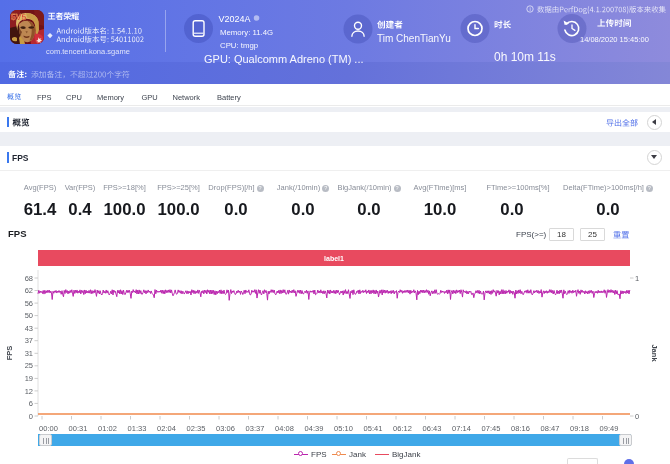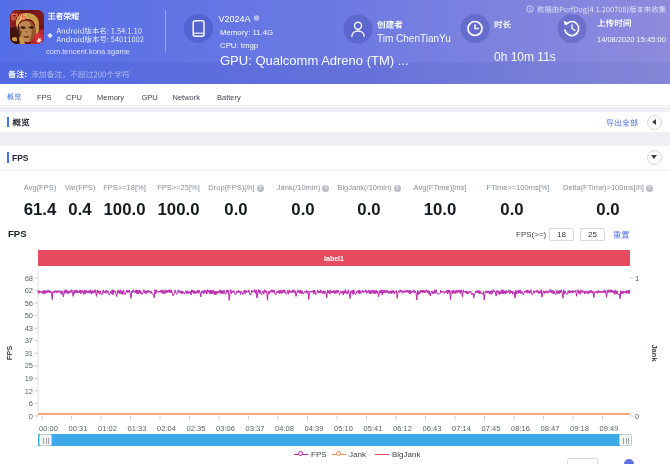--- a/index.html
+++ b/index.html
@@ -247,15 +247,15 @@
 <path transform="translate(31,77.4)" fill="#ffffff" fill-opacity="0.55" d="M3.2 -2.3C3 -1.7 2.7 -1 2.2 -0.6L2.6 -0.3C3.1 -0.7 3.4 -1.5 3.6 -2.1ZM5 -2C5.2 -1.5 5.5 -0.8 5.5 -0.3L6 -0.5C5.9 -0.9 5.7 -1.6 5.5 -2.1ZM6 -2.2C6.4 -1.6 6.9 -0.8 7.1 -0.2L7.6 -0.5C7.4 -1 6.9 -1.8 6.4 -2.4ZM4.2 -3.1V-0C4.2 0.1 4.1 0.1 4 0.1C3.9 0.1 3.6 0.1 3.2 0.1C3.3 0.3 3.3 0.5 3.4 0.6C3.9 0.6 4.2 0.6 4.4 0.5C4.6 0.4 4.7 0.3 4.7 -0V-3.1ZM0.7 -6.1C1.1 -5.8 1.7 -5.5 1.9 -5.2L2.3 -5.7C2 -5.9 1.5 -6.3 1 -6.5ZM0.3 -3.9C0.8 -3.7 1.3 -3.4 1.6 -3.2L1.9 -3.6C1.7 -3.9 1.1 -4.2 0.6 -4.4ZM0.5 0.2 1 0.5C1.3 -0.2 1.7 -1.1 2 -1.9L1.6 -2.2C1.2 -1.3 0.8 -0.4 0.5 0.2ZM2.6 -6.1V-5.6H4.3C4.2 -5.2 4.1 -4.9 3.9 -4.5H2.2V-4H3.6C3.2 -3.3 2.7 -2.8 2 -2.4C2.1 -2.3 2.3 -2.1 2.3 -2C3.2 -2.4 3.9 -3.1 4.3 -4H5.3C5.7 -3.2 6.4 -2.5 7.2 -2.1C7.3 -2.2 7.5 -2.4 7.6 -2.6C6.9 -2.8 6.3 -3.4 5.9 -4H7.4V-4.5H4.6C4.7 -4.9 4.8 -5.2 4.9 -5.6H7.2V-6.1Z M12.3 -5.6V0.5H12.8V-0.1H14.3V0.4H14.9V-5.6ZM12.8 -0.6V-5H14.3V-0.6ZM9.3 -6.5 9.3 -5.1H8.2V-4.5H9.3C9.2 -2.5 9 -0.8 8 0.2C8.2 0.3 8.4 0.5 8.5 0.6C9.5 -0.5 9.8 -2.4 9.9 -4.5H11.1C11 -1.5 10.9 -0.4 10.8 -0.2C10.7 -0.1 10.6 -0.1 10.5 -0.1C10.4 -0.1 10 -0.1 9.6 -0.1C9.8 0.1 9.8 0.3 9.8 0.5C10.2 0.5 10.5 0.5 10.7 0.5C11 0.4 11.1 0.4 11.3 0.2C11.5 -0.2 11.6 -1.3 11.6 -4.8C11.6 -4.9 11.6 -5.1 11.6 -5.1H9.9L9.9 -6.5Z M20.9 -5.4C20.6 -5 20.1 -4.6 19.5 -4.3C19 -4.6 18.5 -4.9 18.2 -5.3L18.3 -5.4ZM18.5 -6.6C18.1 -5.9 17.3 -5.1 16.2 -4.6C16.3 -4.5 16.5 -4.3 16.6 -4.2C17 -4.4 17.4 -4.6 17.8 -4.9C18.1 -4.6 18.4 -4.3 18.9 -4C17.9 -3.7 16.8 -3.4 15.8 -3.2C15.9 -3.1 16.1 -2.8 16.1 -2.7C17.2 -2.9 18.4 -3.2 19.5 -3.7C20.5 -3.3 21.6 -2.9 22.8 -2.8C22.9 -3 23.1 -3.2 23.2 -3.3C22.1 -3.5 21 -3.7 20.1 -4C20.8 -4.5 21.5 -5 21.9 -5.7L21.5 -5.9L21.4 -5.9H18.7C18.9 -6.1 19 -6.3 19.1 -6.5ZM17.5 -1H19.2V-0.1H17.5ZM17.5 -1.5V-2.3H19.2V-1.5ZM21.4 -1V-0.1H19.8V-1ZM21.4 -1.5H19.8V-2.3H21.4ZM16.9 -2.8V0.6H17.5V0.4H21.4V0.6H22.1V-2.8Z M24.1 -6C24.6 -5.8 25.3 -5.4 25.6 -5.2L26 -5.6C25.6 -5.9 25 -6.2 24.5 -6.5ZM23.7 -3.9C24.2 -3.6 24.9 -3.3 25.2 -3L25.5 -3.5C25.2 -3.8 24.5 -4.1 24 -4.3ZM24 0.1 24.4 0.5C24.9 -0.2 25.5 -1.2 25.9 -2L25.4 -2.4C25 -1.5 24.4 -0.5 24 0.1ZM27.7 -6.4C27.9 -6 28.2 -5.4 28.3 -5.1L28.9 -5.3C28.8 -5.7 28.5 -6.2 28.2 -6.6ZM26 -5.1V-4.5H28.1V-2.7H26.3V-2.2H28.1V-0.2H25.8V0.4H30.9V-0.2H28.7V-2.2H30.4V-2.7H28.7V-4.5H30.7V-5.1Z M32.4 0.8C33.2 0.5 33.8 -0.1 33.8 -0.9C33.8 -1.5 33.5 -1.8 33.1 -1.8C32.8 -1.8 32.5 -1.6 32.5 -1.3C32.5 -0.9 32.8 -0.7 33.1 -0.7L33.2 -0.7C33.2 -0.2 32.9 0.2 32.3 0.4Z M43.4 -3.7C44.3 -3.1 45.5 -2.2 46 -1.6L46.5 -2C45.9 -2.6 44.7 -3.5 43.8 -4.1ZM39.5 -6V-5.4H43C42.2 -4.1 40.9 -2.8 39.3 -2C39.5 -1.9 39.6 -1.6 39.7 -1.5C40.8 -2 41.8 -2.8 42.6 -3.8V0.6H43.2V-4.6C43.4 -4.8 43.6 -5.1 43.8 -5.4H46.3V-6Z M51.4 -2.7H53.3V-1.3H51.4ZM50.9 -3.2V-0.8H53.9V-3.2ZM47.6 -3C47.5 -1.7 47.5 -0.4 47 0.4C47.1 0.4 47.4 0.6 47.5 0.6C47.7 0.2 47.9 -0.3 47.9 -0.9C48.5 0.2 49.4 0.4 51.1 0.4H54.1C54.2 0.2 54.3 -0 54.4 -0.2C53.9 -0.1 51.5 -0.1 51.1 -0.1C50.3 -0.1 49.7 -0.2 49.2 -0.4V-2H50.5V-2.5H49.2V-3.6H50.5C50.6 -3.5 50.7 -3.4 50.8 -3.3C51.6 -3.8 52.1 -4.6 52.3 -5.7H53.5C53.4 -4.7 53.4 -4.3 53.3 -4.2C53.2 -4.1 53.1 -4.1 53 -4.1C52.9 -4.1 52.6 -4.1 52.3 -4.1C52.4 -4 52.4 -3.8 52.4 -3.6C52.8 -3.6 53.1 -3.6 53.3 -3.6C53.5 -3.7 53.6 -3.7 53.7 -3.8C53.9 -4 54 -4.6 54 -6C54.1 -6.1 54.1 -6.2 54.1 -6.2H50.6V-5.7H51.7C51.6 -4.8 51.2 -4.2 50.5 -3.8V-4.1H49.2V-5.1H50.4V-5.6H49.2V-6.6H48.6V-5.6H47.4V-5.1H48.6V-4.1H47.2V-3.6H48.7V-0.7C48.4 -1 48.2 -1.4 48 -1.9C48.1 -2.2 48.1 -2.6 48.1 -3Z M55.2 -6C55.7 -5.6 56.2 -5.1 56.4 -4.7L56.9 -5C56.6 -5.4 56.1 -6 55.7 -6.3ZM57.6 -3.7C58 -3.2 58.4 -2.6 58.7 -2.1L59.2 -2.4C58.9 -2.8 58.4 -3.5 58 -4ZM56.6 -3.6H55V-3.1H56.1V-1C55.7 -0.9 55.3 -0.6 54.9 -0.1L55.3 0.4C55.7 -0.1 56.1 -0.6 56.3 -0.6C56.5 -0.6 56.8 -0.3 57.1 -0.1C57.6 0.3 58.3 0.3 59.3 0.3C60 0.3 61.4 0.3 61.9 0.3C61.9 0.1 62 -0.2 62.1 -0.4C61.4 -0.3 60.2 -0.2 59.3 -0.2C58.4 -0.2 57.7 -0.3 57.2 -0.6C57 -0.7 56.8 -0.9 56.6 -1ZM60.2 -6.5V-5.1H57.2V-4.6H60.2V-1.5C60.2 -1.4 60.2 -1.3 60 -1.3C59.8 -1.3 59.3 -1.3 58.7 -1.3C58.8 -1.2 58.9 -0.9 58.9 -0.7C59.7 -0.7 60.2 -0.7 60.4 -0.8C60.7 -0.9 60.8 -1.1 60.8 -1.5V-4.6H61.9V-5.1H60.8V-6.5Z M62.7 0H66.3V-0.6H64.8C64.5 -0.6 64.1 -0.6 63.8 -0.6C65.2 -1.8 66.1 -3 66.1 -4.1C66.1 -5.2 65.4 -5.8 64.4 -5.8C63.7 -5.8 63.2 -5.5 62.7 -5L63.1 -4.6C63.4 -5 63.8 -5.2 64.3 -5.2C65 -5.2 65.4 -4.8 65.4 -4.1C65.4 -3.1 64.5 -2 62.7 -0.4Z M68.9 0.1C70 0.1 70.7 -0.9 70.7 -2.9C70.7 -4.9 70 -5.8 68.9 -5.8C67.8 -5.8 67.1 -4.9 67.1 -2.9C67.1 -0.9 67.8 0.1 68.9 0.1ZM68.9 -0.5C68.2 -0.5 67.8 -1.2 67.8 -2.9C67.8 -4.5 68.2 -5.3 68.9 -5.3C69.5 -5.3 70 -4.5 70 -2.9C70 -1.2 69.5 -0.5 68.9 -0.5Z M73.2 0.1C74.3 0.1 75 -0.9 75 -2.9C75 -4.9 74.3 -5.8 73.2 -5.8C72.1 -5.8 71.4 -4.9 71.4 -2.9C71.4 -0.9 72.1 0.1 73.2 0.1ZM73.2 -0.5C72.6 -0.5 72.1 -1.2 72.1 -2.9C72.1 -4.5 72.6 -5.3 73.2 -5.3C73.9 -5.3 74.3 -4.5 74.3 -2.9C74.3 -1.2 73.9 -0.5 73.2 -0.5Z M79 -4.3V0.6H79.6V-4.3ZM79.3 -6.6C78.6 -5.3 77.1 -4.1 75.7 -3.5C75.8 -3.3 76 -3.1 76.1 -2.9C77.3 -3.5 78.5 -4.4 79.3 -5.5C80.3 -4.3 81.4 -3.5 82.5 -2.9C82.6 -3.1 82.8 -3.3 82.9 -3.5C81.7 -4 80.6 -4.8 79.6 -6L79.9 -6.3Z M86.8 -2.8V-2.3H83.7V-1.8H86.8V-0.1C86.8 0 86.7 0 86.6 0C86.5 0 85.9 0 85.4 0C85.5 0.2 85.6 0.5 85.7 0.6C86.3 0.6 86.8 0.6 87 0.5C87.3 0.4 87.4 0.2 87.4 -0.1V-1.8H90.4V-2.3H87.4V-2.6C88.1 -3 88.8 -3.5 89.3 -4L88.9 -4.3L88.7 -4.3H85V-3.7H88.1C87.7 -3.4 87.2 -3.1 86.8 -2.8ZM86.5 -6.4C86.6 -6.2 86.8 -6 86.9 -5.7H83.8V-4.1H84.4V-5.2H89.8V-4.1H90.4V-5.7H87.6C87.5 -6 87.3 -6.3 87.1 -6.6Z M94.1 -2.2C94.4 -1.7 94.8 -1 95.1 -0.6L95.5 -0.9C95.3 -1.3 94.9 -1.9 94.5 -2.4ZM96.7 -4.2V-3.4H93.6V-2.8H96.7V-0.1C96.7 0 96.7 0 96.5 0C96.4 0.1 95.8 0.1 95.3 0C95.4 0.2 95.5 0.4 95.5 0.6C96.2 0.6 96.7 0.6 96.9 0.5C97.2 0.4 97.3 0.2 97.3 -0.1V-2.8H98.3V-3.4H97.3V-4.2ZM93 -4.3C92.6 -3.4 92 -2.6 91.3 -2C91.4 -1.9 91.6 -1.7 91.7 -1.6C92 -1.8 92.2 -2.1 92.5 -2.4V0.6H93V-3.2C93.2 -3.5 93.4 -3.8 93.6 -4.1ZM92.4 -6.6C92.2 -5.8 91.8 -5 91.3 -4.5C91.4 -4.4 91.6 -4.3 91.8 -4.2C92 -4.5 92.3 -4.9 92.5 -5.3H92.9C93.1 -4.9 93.3 -4.5 93.4 -4.3L93.9 -4.4C93.8 -4.6 93.6 -5 93.5 -5.3H94.7V-5.8H92.7C92.8 -6 92.9 -6.2 93 -6.4ZM95.5 -6.6C95.2 -5.8 94.8 -5.1 94.3 -4.6C94.4 -4.5 94.7 -4.3 94.8 -4.2C95.1 -4.5 95.3 -4.9 95.6 -5.3H96.1C96.3 -5 96.6 -4.6 96.7 -4.4L97.2 -4.6C97.1 -4.8 96.9 -5 96.7 -5.3H98.3V-5.8H95.8C95.9 -6 96 -6.2 96 -6.4Z"></path>
 <path transform="translate(7,99.3)" fill="#3b72e8" d="M4.5 -2.6C4.6 -2.6 4.8 -2.7 5 -2.7H5.3C5.1 -1.7 4.6 -0.6 3.7 0.3C3.9 0.4 4.1 0.5 4.1 0.6C4.8 -0.1 5.2 -0.9 5.5 -1.7V-0.1C5.5 0.2 5.5 0.3 5.6 0.4C5.7 0.5 5.9 0.5 6 0.5C6.1 0.5 6.2 0.5 6.3 0.5C6.4 0.5 6.6 0.5 6.6 0.4C6.7 0.4 6.8 0.3 6.8 0.1C6.9 -0 6.9 -0.4 6.9 -0.8C6.8 -0.8 6.6 -0.9 6.6 -1C6.6 -0.6 6.6 -0.3 6.5 -0.2C6.5 -0.1 6.5 -0 6.5 0C6.4 0 6.4 0.1 6.3 0.1C6.2 0.1 6.2 0.1 6.1 0.1C6.1 0.1 6 0 6 0C5.9 -0 5.9 -0.1 5.9 -0.1V-2.3H5.7L5.8 -2.7H6.8V-3.1H5.9C6 -3.9 6 -4.6 6 -5.2H6.7V-5.7H4.5V-5.2H5.6C5.6 -4.6 5.6 -3.9 5.4 -3.1H4.9C5 -3.6 5.1 -4.4 5.2 -4.7H4.8C4.7 -4.4 4.6 -3.4 4.5 -3.2C4.4 -3.1 4.4 -3 4.3 -3C4.4 -2.9 4.5 -2.7 4.5 -2.6ZM3.8 -3.9V-3.1H2.9V-3.9ZM3.8 -4.3H2.9V-5.2H3.8ZM2.4 -0.1C2.5 -0.2 2.7 -0.3 3.9 -1C3.9 -0.9 4 -0.7 4 -0.6L4.4 -0.8C4.3 -1.1 4 -1.8 3.8 -2.2L3.4 -2.1C3.5 -1.9 3.6 -1.6 3.7 -1.4L2.9 -0.9V-2.6H4.2V-5.6H2.4V-1.1C2.4 -0.7 2.3 -0.5 2.1 -0.4C2.2 -0.3 2.4 -0.2 2.4 -0.1ZM1.1 -6V-4.5H0.4V-4H1.1C1 -3 0.6 -1.9 0.2 -1.2C0.3 -1.1 0.4 -0.9 0.5 -0.8C0.7 -1.2 1 -1.8 1.1 -2.4V0.6H1.6V-3C1.8 -2.7 2 -2.3 2 -2.1L2.3 -2.5C2.2 -2.7 1.8 -3.5 1.6 -3.7V-4H2.2V-4.5H1.6V-6Z M11.8 -4.5C12.2 -4.2 12.6 -3.7 12.8 -3.3L13.3 -3.6C13.1 -3.9 12.7 -4.4 12.3 -4.7ZM8 -5.6V-3.6H8.6V-5.6ZM9.5 -6V-3.4H10.1V-6ZM11 -1.3V-0.2C11 0.3 11.2 0.5 11.9 0.5C12 0.5 13 0.5 13.2 0.5C13.7 0.5 13.9 0.3 13.9 -0.5C13.8 -0.6 13.6 -0.6 13.5 -0.7C13.4 -0.1 13.4 0 13.1 0C12.9 0 12.1 0 11.9 0C11.6 0 11.5 -0 11.5 -0.2V-1.3ZM10.5 -2.3V-1.8C10.5 -1.2 10.3 -0.4 7.7 0.2C7.8 0.3 7.9 0.5 8 0.6C10.7 -0.1 11.1 -1 11.1 -1.8V-2.3ZM8.6 -3.2V-0.9H9.1V-2.7H12.5V-0.9H13.1V-3.2ZM11.4 -6.1C11.2 -5.2 10.9 -4.4 10.4 -3.9C10.6 -3.8 10.8 -3.7 10.9 -3.6C11.2 -3.9 11.4 -4.4 11.6 -4.8H13.9V-5.3H11.8C11.8 -5.5 11.9 -5.7 11.9 -5.9Z"></path>
 <path transform="translate(12.4,125.6)" fill="#1f2430" d="M1.2 -7.3V-5.6H0.4V-4.6H1.2V-4.6C1 -3.6 0.6 -2.3 0.1 -1.6C0.3 -1.4 0.5 -1 0.6 -0.7C0.8 -1 1 -1.5 1.2 -2V0.8H2.1V-3C2.2 -2.7 2.3 -2.3 2.4 -2.1L2.9 -2.9V-1.5C2.9 -1.1 2.7 -0.8 2.5 -0.6C2.6 -0.5 2.9 -0.1 3 0C3.1 -0.1 3.3 -0.3 4.6 -1.1L4.7 -0.7L5.4 -1.1C5.3 -1.5 5 -2.2 4.7 -2.8L4 -2.5C4.1 -2.3 4.2 -2 4.3 -1.8L3.7 -1.4V-3H5.1V-3.7C5.1 -3.5 5.3 -3.2 5.3 -3C5.4 -3.1 5.7 -3.1 6 -3.1H6.3C6 -1.9 5.4 -0.7 4.4 0.3C4.6 0.4 5 0.7 5.1 0.8C5.7 0.2 6.2 -0.5 6.5 -1.2V-0.3C6.5 0.2 6.5 0.3 6.7 0.5C6.8 0.6 7 0.7 7.2 0.7C7.3 0.7 7.4 0.7 7.6 0.7C7.7 0.7 7.9 0.6 8 0.5C8.1 0.4 8.2 0.3 8.2 0.1C8.3 -0.1 8.3 -0.5 8.3 -1C8.1 -1 7.9 -1.2 7.8 -1.3C7.8 -0.9 7.8 -0.5 7.8 -0.4C7.7 -0.3 7.7 -0.2 7.7 -0.2C7.7 -0.2 7.6 -0.1 7.6 -0.1C7.5 -0.1 7.4 -0.1 7.4 -0.1C7.3 -0.1 7.3 -0.2 7.3 -0.2C7.2 -0.2 7.2 -0.3 7.2 -0.3V-2.7H7L7.1 -3.1H8.2L8.3 -4H7.3C7.4 -4.7 7.4 -5.4 7.4 -6H8.1V-6.9H5.3V-6H6.6C6.6 -5.4 6.6 -4.7 6.5 -4H6L6.3 -5.6H5.5C5.5 -5.2 5.3 -4.2 5.3 -4C5.2 -3.8 5.2 -3.8 5.1 -3.7V-6.9H2.9V-3C2.8 -3.3 2.2 -4.2 2.1 -4.5V-4.6H2.7V-5.6H2.1V-7.3ZM4.3 -4.6V-3.9H3.7V-4.6ZM4.3 -5.3H3.7V-6.1H4.3Z M14.3 -5.2C14.6 -4.9 14.9 -4.3 15.1 -3.9L16 -4.3C15.8 -4.7 15.5 -5.2 15.2 -5.6ZM9.5 -6.8V-4.3H10.4V-6.8ZM11.3 -7.2V-4H12.3V-7.2ZM10.1 -3.8V-1H11.1V-2.9H14.7V-1.2H15.8V-3.8ZM13.5 -7.3C13.3 -6.3 12.9 -5.3 12.4 -4.7C12.6 -4.6 13.1 -4.4 13.3 -4.2C13.5 -4.6 13.8 -5.1 14 -5.7H16.7V-6.6H14.3L14.5 -7.1ZM12.3 -2.6V-1.9C12.3 -1.4 12.1 -0.6 9.1 -0.1C9.3 0.2 9.6 0.5 9.8 0.8C11.7 0.3 12.6 -0.2 13.1 -0.8V-0.4C13.1 0.4 13.3 0.7 14.4 0.7C14.6 0.7 15.4 0.7 15.6 0.7C16.4 0.7 16.7 0.4 16.8 -0.6C16.5 -0.7 16.1 -0.8 15.9 -1C15.9 -0.3 15.8 -0.2 15.5 -0.2C15.3 -0.2 14.7 -0.2 14.5 -0.2C14.1 -0.2 14.1 -0.2 14.1 -0.4V-1.6H13.4C13.4 -1.7 13.4 -1.8 13.4 -1.9V-2.6Z"></path>
 <path transform="translate(606,125.8)" fill="#4a6be8" d="M1.7 -1.5C2.2 -1 2.8 -0.4 3 -0L3.4 -0.4C3.2 -0.8 2.6 -1.4 2.2 -1.8H5.2V-0.1C5.2 0 5.1 0.1 5 0.1C4.8 0.1 4.2 0.1 3.7 0.1C3.7 0.2 3.8 0.4 3.9 0.6C4.6 0.6 5.1 0.6 5.4 0.5C5.7 0.4 5.8 0.3 5.8 -0.1V-1.8H7.6V-2.3H5.8V-3H5.2V-2.3H0.5V-1.8H2ZM1.1 -6.2V-4.1C1.1 -3.3 1.5 -3.2 2.8 -3.2C3.1 -3.2 5.7 -3.2 6 -3.2C7 -3.2 7.3 -3.3 7.4 -4.2C7.2 -4.2 6.9 -4.3 6.8 -4.4C6.7 -3.8 6.6 -3.6 6 -3.6C5.4 -3.6 3.2 -3.6 2.8 -3.6C1.9 -3.6 1.7 -3.7 1.7 -4.1V-4.5H6.6V-6.4H1.1ZM1.7 -5.9H6V-5H1.7Z M8.8 -2.7V0.2H14.5V0.6H15.2V-2.7H14.5V-0.4H12.3V-3.2H14.8V-6H14.2V-3.8H12.3V-6.7H11.7V-3.8H9.8V-6H9.2V-3.2H11.7V-0.4H9.5V-2.7Z M19.9 -6.8C19.1 -5.5 17.7 -4.4 16.2 -3.7C16.4 -3.6 16.5 -3.4 16.6 -3.2C16.9 -3.4 17.3 -3.6 17.6 -3.8V-3.2H19.7V-2H17.6V-1.4H19.7V-0.1H16.6V0.4H23.4V-0.1H20.3V-1.4H22.5V-2H20.3V-3.2H22.5V-3.8C22.8 -3.6 23.1 -3.4 23.4 -3.2C23.5 -3.4 23.7 -3.6 23.8 -3.7C22.5 -4.4 21.3 -5.2 20.3 -6.4L20.5 -6.6ZM17.6 -3.8C18.5 -4.4 19.3 -5.1 20 -5.9C20.8 -5 21.6 -4.4 22.5 -3.8Z M25.1 -5C25.3 -4.6 25.6 -4 25.6 -3.6L26.2 -3.8C26.1 -4.2 25.9 -4.7 25.6 -5.2ZM29 -6.3V0.6H29.6V-5.7H30.8C30.6 -5.1 30.3 -4.3 30 -3.6C30.7 -2.9 30.9 -2.3 30.9 -1.8C30.9 -1.5 30.9 -1.2 30.7 -1.1C30.6 -1.1 30.5 -1.1 30.4 -1.1C30.2 -1.1 30 -1.1 29.8 -1.1C29.9 -0.9 29.9 -0.7 29.9 -0.5C30.2 -0.5 30.4 -0.5 30.6 -0.5C30.8 -0.5 31 -0.6 31.1 -0.7C31.4 -0.9 31.5 -1.2 31.5 -1.7C31.5 -2.3 31.3 -2.9 30.6 -3.7C30.9 -4.4 31.3 -5.3 31.6 -6.1L31.2 -6.3L31.1 -6.3ZM26 -6.6C26.1 -6.4 26.2 -6 26.3 -5.8H24.6V-5.2H28.4V-5.8H26.9C26.8 -6 26.7 -6.4 26.5 -6.8ZM27.5 -5.2C27.3 -4.7 27.1 -4.1 26.9 -3.6H24.4V-3.1H28.6V-3.6H27.5C27.7 -4 27.9 -4.6 28.1 -5ZM24.9 -2.3V0.6H25.4V0.2H27.6V0.5H28.2V-2.3ZM25.4 -0.3V-1.8H27.6V-0.3Z"></path>
 <path transform="translate(613,237.8)" fill="#4a6be8" d="M1.3 -4.4V-1.9H3.8V-1.3H1V-0.8H3.8V-0.1H0.4V0.4H7.8V-0.1H4.4V-0.8H7.3V-1.3H4.4V-1.9H7V-4.4H4.4V-4.9H7.7V-5.4H4.4V-6.1C5.3 -6.1 6.2 -6.2 6.9 -6.4L6.6 -6.8C5.3 -6.6 3 -6.5 1.1 -6.4C1.1 -6.3 1.2 -6.1 1.2 -5.9C2 -5.9 2.9 -6 3.8 -6V-5.4H0.5V-4.9H3.8V-4.4ZM1.9 -3H3.8V-2.3H1.9ZM4.4 -3H6.3V-2.3H4.4ZM1.9 -4H3.8V-3.4H1.9ZM4.4 -4H6.3V-3.4H4.4Z M13.5 -6.1H14.9V-5.4H13.5ZM11.6 -6.1H13V-5.4H11.6ZM9.7 -6.1H11.1V-5.4H9.7ZM9.8 -3.5V-0H8.7V0.4H15.9V-0H14.8V-3.5H12.3L12.4 -4H15.8V-4.5H12.5L12.6 -4.9H15.5V-6.6H9.2V-4.9H11.9L11.9 -4.5H8.8V-4H11.8L11.7 -3.5ZM10.3 -0V-0.6H14.2V-0ZM10.3 -2.3H14.2V-1.8H10.3ZM10.3 -2.6V-3.1H14.2V-2.6ZM10.3 -1.4H14.2V-0.9H10.3Z"></path>
 </svg>
 <div class="abs" style="left:46px;top:46.5px;font-size:7.5px;color:rgba(255,255,255,0.8)">com.tencent.kona.sgame</div>
 <div class="abs" style="left:218.5px;top:13.5px;font-size:9px;font-weight:normal;color:#fff">V2024A</div>
 <div class="abs" style="left:220px;top:27.8px;font-size:7.8px;color:rgba(255,255,255,0.95)">Memory: 11.4G</div>
 <div class="abs" style="left:220px;top:41px;font-size:7.8px;color:rgba(255,255,255,0.95)">CPU: tmgp</div>
-<div class="abs" style="left:220px;top:53.2px;font-size:13px;color:rgba(255,255,255,0.95)">GPU: Qualcomm Adreno (TM) ...</div>
+<div class="abs" style="left:204px;top:53.2px;font-size:11px;color:rgba(255,255,255,0.95)">GPU: Qualcomm Adreno (TM) ...</div>
 <div class="abs" style="left:377px;top:33px;font-size:10px;color:rgba(255,255,255,0.95)">Tim ChenTianYu</div>
 <div class="abs" style="left:494px;top:50px;font-size:12px;color:rgba(255,255,255,0.95)">0h 10m 11s</div>
-<div class="abs" style="left:597px;top:34.5px;font-size:7.5px;color:rgba(255,255,255,0.95)">14/08/2020 15:45:00</div>
+<div class="abs" style="left:580px;top:34.5px;font-size:7.5px;color:rgba(255,255,255,0.95)">14/08/2020 15:45:00</div>
 </body></html>

